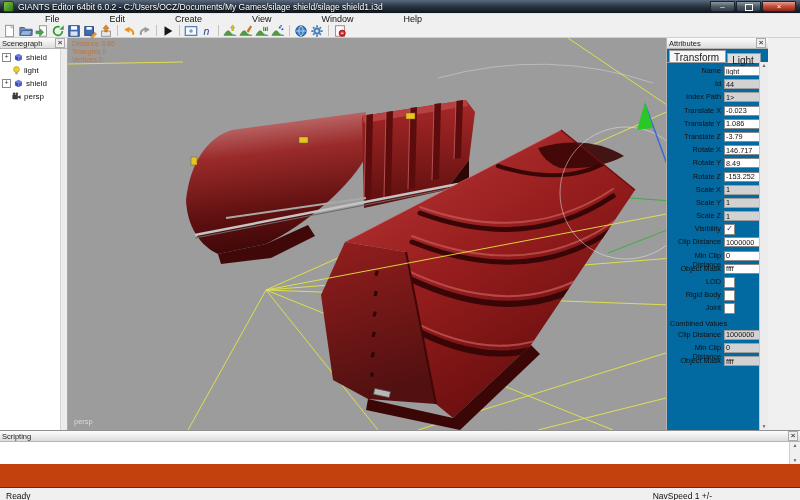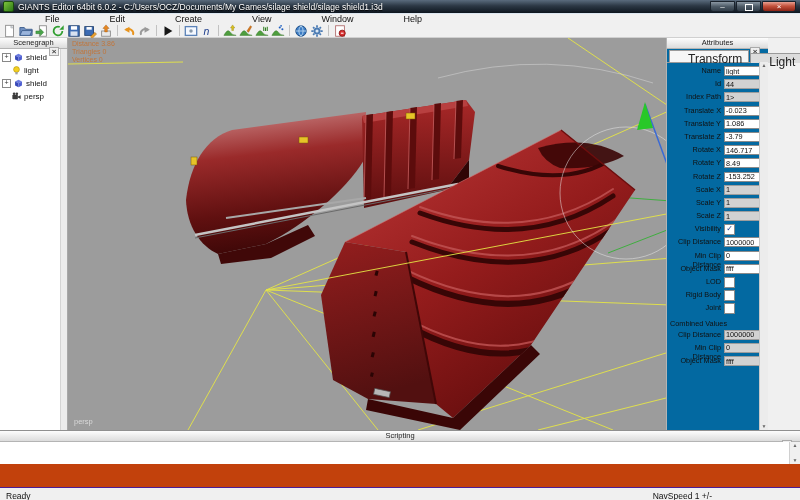--- a/index.html
+++ b/index.html
@@ -25,42 +25,42 @@
   .menu-item{padding:0 5px;margin-left:40px;}
   .toolbar{position:absolute;left:0;top:24px;width:800px;height:14px;background:#f0f0f0;
     border-bottom:1px solid #d0d0d0;display:flex;align-items:center;padding-left:2px;box-sizing:border-box;}
   .tb-btn{width:15px;height:13px;display:inline-flex;align-items:center;justify-content:center;margin:0 0.5px;}
   .tb-sep{width:1px;height:11px;background:#c2c2c2;margin:0 3px;}
   .tb-ic{display:inline-flex;}
   
   .main{position:absolute;left:0;top:38px;width:800px;height:392px;}
   .panel-header{height:11px;background:linear-gradient(180deg,#fdfdfd,#dcdcdc);
     border-bottom:1px solid #b4b4b4;font-size:7.5px;color:#222;display:flex;
-    align-items:center;padding:0 8px;box-sizing:border-box;flex-direction:column;}
+    align-items:center;padding:0 2px;box-sizing:border-box;}
   .panel-header .ph-x{margin-left:auto;font-size:8px;font-weight:bold;color:#444;
     border:1px solid #aaa;background:#eee;width:8px;height:8px;line-height:7px;text-align:center;}
   
   .scenegraph{position:absolute;left:0;top:0;width:68px;height:392px;background:#fff;
     border-right:1px solid #a8a8a8;box-sizing:border-box;}
   .sg-tree{font-size:8px;color:#111;padding-top:2px;}
   .sg-row{display:flex;align-items:center;height:13px;padding-left:2px;}
   .sg-exp{width:7px;height:7px;border:1px solid #888;background:#fff;font-size:7px;line-height:5px;
     text-align:center;margin-right:2px;color:#333;flex:0 0 auto;}
   .sg-spacer{width:9px;flex:0 0 auto;}
   .sg-ico{width:11px;height:11px;margin-right:2px;flex:0 0 auto;}
   .sg-scroll{position:absolute;right:0;top:11px;bottom:0;width:6px;background:#ececec;border-left:1px solid #d4d4d4;}
   
   .viewport{position:absolute;left:68px;top:0;width:630px;height:392px;background:#9c9c9c;overflow:hidden;}
   .vp-stats{position:absolute;left:4px;top:2px;font-size:7px;line-height:8px;color:#c0763c;}
   .vp-cam{position:absolute;left:6px;bottom:4px;font-size:7.5px;color:#d9d9d9;}
   
   .attributes{position:absolute;left:666px;top:0;width:102px;height:392px;background:#0369a1;
     border-left:1px solid #b4b4b4;box-sizing:border-box;}
   .attr-tabs{display:flex;align-items:flex-end;height:13px;padding-left:2px;border-bottom:1px solid #9a9a9a;position:relative;}
-  .attr-tab{font-size:12px;padding:1px 6px 0 18px;border:1px solid #9a9a9a;border-bottom:none;
+  .attr-tab{font-size:10px;padding:1px 6px 0 4px;border:1px solid #9a9a9a;border-bottom:none;
     background:#dcdcdc;color:#222;margin-right:1px;position:relative;top:1px;height:10px;box-sizing:border-box;}
   .attr-tab.active{background:#f6f6f6;top:0;height:12px;z-index:2;}
   .attr-body{padding-top:3px;position:relative;}
   .attr-row{display:flex;height:13.2px;}
   .attr-label{width:54px;text-align:right;font-size:7.3px;color:#111;margin-right:3px;flex:0 0 auto;}
   .attr-input{width:36px;height:10px;font-size:7.3px;font-family:"Liberation Sans",sans-serif;
     border:1px solid #8a8a8a;background:#fff;padding:0 1px;box-sizing:border-box;color:#111;}
   .attr-input.ro{background:#d2d2d2;border-color:#9d9d9d;}
   .attr-check{width:9px;height:9px;border:1px solid #8a8a8a;background:#fff;font-size:8px;
     line-height:8px;text-align:center;color:#1c3c8c;}

